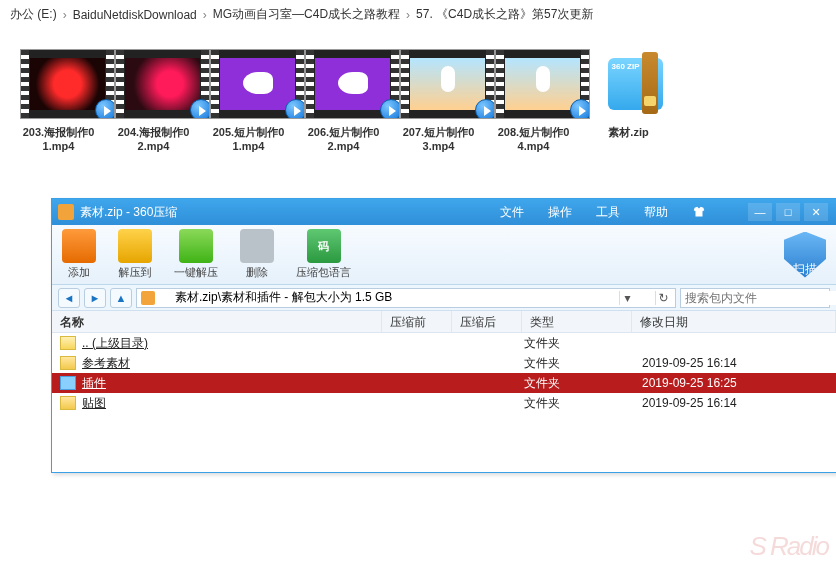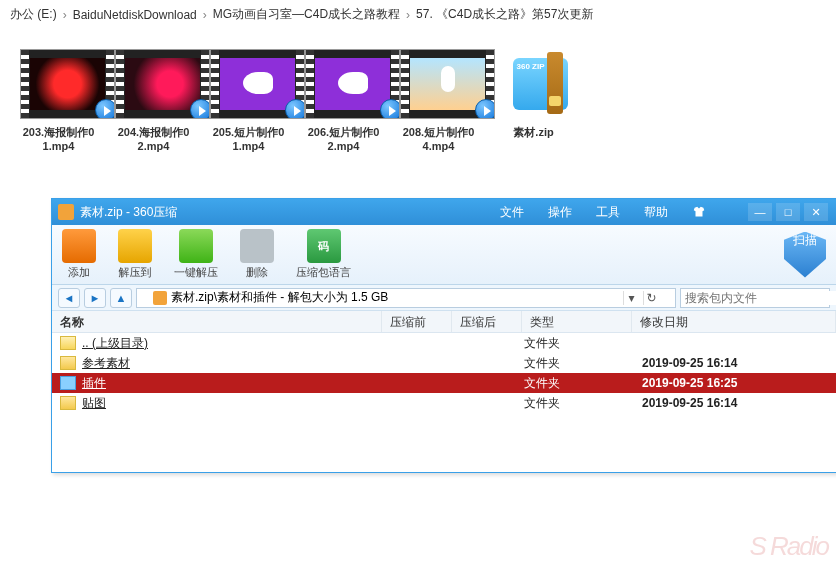--- a/index.html
+++ b/index.html
@@ -34,41 +34,41 @@
 
 .toolbar { height: 60px; background: linear-gradient(#f7fbff,#e6f1fb); border-bottom: 1px solid #bcd6ea; display: flex; align-items: center; padding: 0 10px; gap: 22px; position:relative;}
 .tbtn { display:flex; flex-direction:column; align-items:center; font-size:11px; color:#444; gap:2px;}
 .tbtn .ticon2 { width: 34px; height: 34px; border-radius:4px; display:flex; align-items:center; justify-content:center;}
 .ic-add{background:linear-gradient(#ff9a3c,#e56b00);} 
 .ic-ext{background:linear-gradient(#ffd24a,#e6a500);} 
 .ic-one{background:linear-gradient(#8bd959,#3fb316);} 
 .ic-del{background:#b9c2c8;} 
 .ic-lang{background:linear-gradient(#5fc872,#2a9940); color:#fff; font-weight:bold;}
 .scan { margin-left:auto; display:flex; flex-direction:column; align-items:center; font-size:11px;}
-.shield { width:42px; height:46px; background:linear-gradient(#6ab7f5,#2b7fd0); clip-path: polygon(50% 0,100% 18%,100% 60%,50% 100%,0 60%,0 18%); display:flex; align-items:flex-start; justify-content:center; color:#fff; font-size:12px;}
+.shield { width:42px; height:46px; background:linear-gradient(#6ab7f5,#2b7fd0); clip-path: polygon(50% 0,100% 18%,100% 60%,50% 100%,0 60%,0 18%); display:flex; align-items:flex-end; justify-content:center; color:#fff; font-size:12px;}
 
 .pathbar { height: 26px; background:#eef6fd; border-bottom:1px solid #cfe1f0; display:flex; align-items:center; padding:0 6px; gap:4px; font-size:12px;}
 .navb { width:22px; height:20px; border:1px solid #b8cde0; background:#f5faff; border-radius:3px; display:flex; align-items:center; justify-content:center; color:#1a74c4; font-size:11px;}
-.pathbox { flex:1; height:20px; border:1px solid #b8cde0; background:#fff; display:flex; align-items:center; padding:0 16px; gap:4px;}
+.pathbox { flex:1; height:20px; border:1px solid #b8cde0; background:#fff; display:flex; align-items:center; padding:0 4px; gap:20px;}
 .pathbox .micon{width:14px;height:14px;background:#f2a33a;border-radius:2px;}
 .pdrop{width:16px; text-align:center; color:#555; border-left:1px solid #ddd;}
 .searchbox{ width:150px; height:20px; border:1px solid #b8cde0; background:#fff; display:flex; align-items:center; padding:0 4px;}
 .searchbox input{border:none; outline:none; flex:1; font-size:12px;}
 
 .listhdr { height:22px; background:#f2f6fa; border-bottom:1px solid #dbe6f0; display:flex; font-size:12px; color:#333;}
 .listhdr div{ padding:3px 8px; border-right:1px solid #e0e8ef;}
 .c-name{width:330px;font-weight:bold;} .c-pre{width:70px;} .c-post{width:70px;} .c-type{width:110px;} .c-date{flex:1;}
 
 .rows{ font-size:12px; color:#222;}
 .row{ height:20px; display:flex; align-items:center;}
 .row .ic{ width:16px; height:14px; margin:0 4px 0 8px;}
 .ic-up{ background:linear-gradient(#fff0b5,#f7d65b); border:1px solid #d9b93e; position:relative;}
 .ic-fold{ background:linear-gradient(#ffe79e,#f3c94d); border:1px solid #d9b93e;}
 .ic-sel{ background:#8ad0ff; border:1px solid #4aa0e0;}
-.row .rn{ width:304px; padding-left:2px;text-decoration:underline;} .row .rp{width:70px;} .row .rp2{width:70px;} .row .rt{width:110px;} .row .rd{flex:1; padding-left:8px;font-weight:bold;}
+.row .rn{ width:304px; padding-left:2px;text-decoration:underline;} .row .rp{width:70px;} .row .rp2{width:70px;} .row .rt{width:110px;} .row .rd{flex:1; padding-left:8px;}
 .row.sel{ background:#b91c1c; color:#fff;}
 
 .watermark{ position:absolute; right:8px; bottom:2px; font-size:26px; color:rgba(200,50,50,.18); font-style:italic; font-weight:300; letter-spacing:-2px;}
 
 .thumb-inner{width:75px;height:52px;}
 .ti1{background:radial-gradient(circle at 50% 50%, #ff2a2a 0 30%, #1a0404 70%);} 
 .ti2{background:radial-gradient(circle at 60% 50%, #ff1a5a 0 25%, #2b0a12 70%);} 
 .ti3{background:#8e2fd9;} .ti3::after{content:"";display:block;width:30px;height:22px;background:#fff;border-radius:50% 30% 30% 50%;margin:14px auto;}
 .ti5{background:linear-gradient(#b4e5ff,#ffd090);} .ti5::after{content:"";display:block;width:14px;height:26px;background:#fff;border-radius:7px;margin:8px auto;}
 </style>
@@ -114,20 +114,29 @@
       <div class="thumb-label">205.短片制作01.mp4</div>
     </div>
     <div class="thumb">
       <div class="thumb-img">
         <div class="film-strip l"></div>
         <div class="film-strip r"></div>
         <div class="thumb-inner ti3"></div>
         <div class="play-badge"></div>
       </div>
       <div class="thumb-label">206.短片制作02.mp4</div>
+    </div>
+    <div class="thumb">
+      <div class="thumb-img">
+        <div class="film-strip l"></div>
+        <div class="film-strip r"></div>
+        <div class="thumb-inner ti5"></div>
+        <div class="play-badge"></div>
+      </div>
+      <div class="thumb-label">207.短片制作03.mp4</div>
     </div>
     <div class="thumb">
       <div class="thumb-img">
         <div class="film-strip l"></div>
         <div class="film-strip r"></div>
         <div class="thumb-inner ti5"></div>
         <div class="play-badge"></div>
       </div>
       <div class="thumb-label">208.短片制作04.mp4</div>
     </div>

